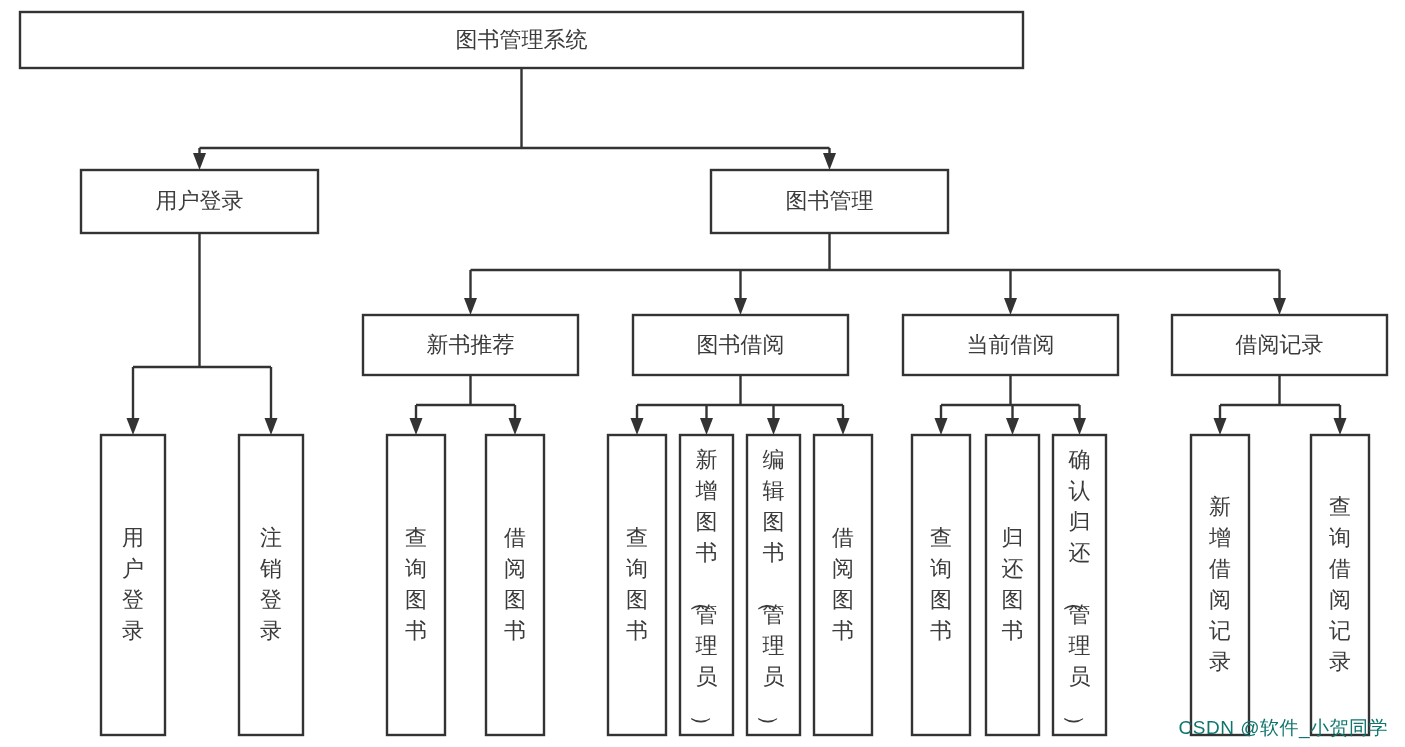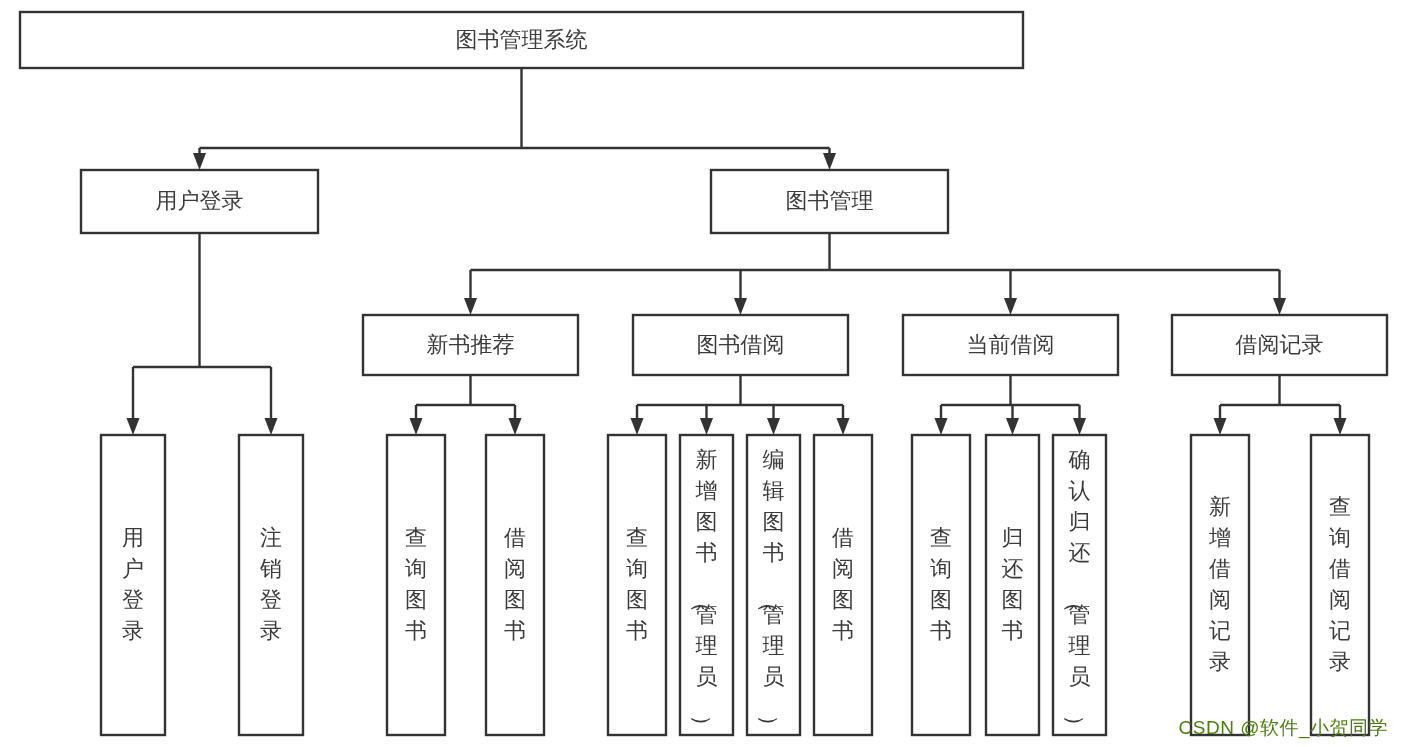--- a/index.html
+++ b/index.html
@@ -53,21 +53,21 @@
     font-family: "Liberation Sans", "DejaVu Sans", sans-serif;
     font-size: 22px;
     fill: #3b3b3b;
   }
   .watermark {
     position: absolute;
     right: 10px;
     bottom: 6px;
     font-family: "Liberation Sans", "DejaVu Sans", sans-serif;
     font-size: 19px;
-    color: #4d7c0f;
+    color: #0f766e;
     white-space: nowrap;
     letter-spacing: 0.5px;
     user-select: none;
   }
 </style>
 </head>
 <body>
 
 <div id="diagram-root">
   <svg class="diagram" id="diagram-svg" viewBox="0 0 1405 747" xmlns="http://www.w3.org/2000/svg">

